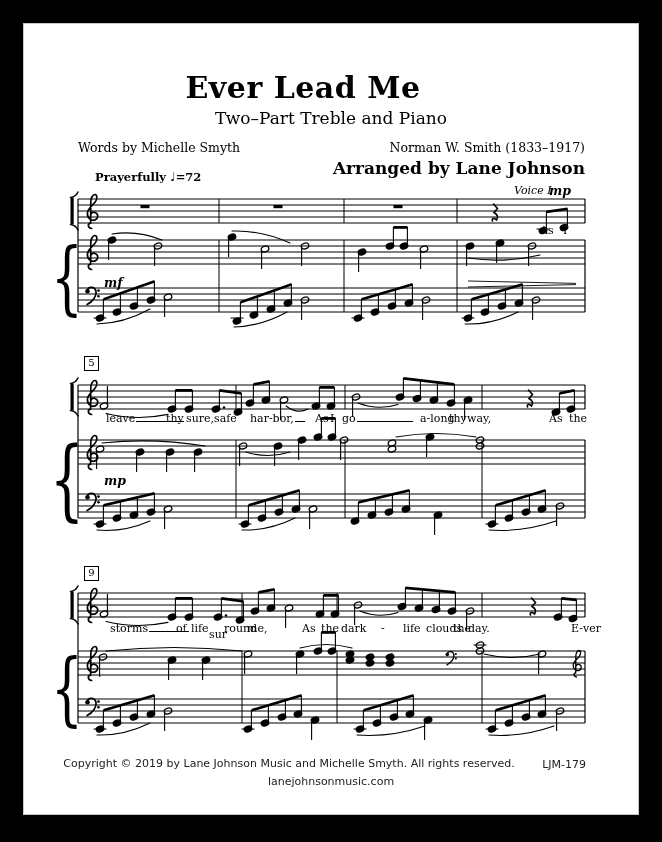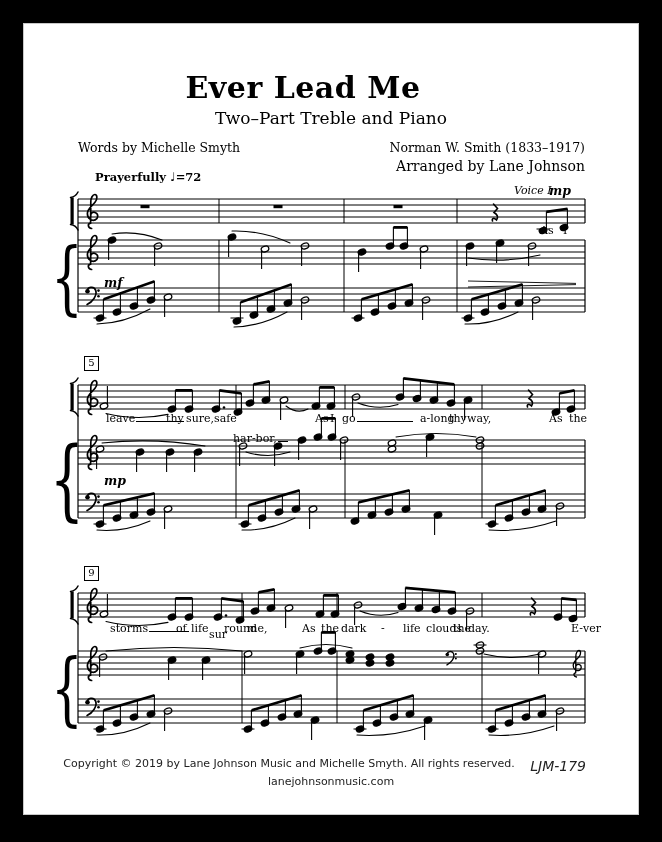--- a/index.html
+++ b/index.html
@@ -6,31 +6,31 @@
   #shot{position:relative;width:662px;height:842px;background:#000;overflow:hidden;
         font-family:"DejaVu Serif",serif;color:#000;}
   #page{position:absolute;left:24px;top:24px;width:614px;height:790px;background:#fff;
         outline:1px solid #c8c8c8;}
   #music{position:absolute;left:0;top:0;width:662px;height:842px;pointer-events:none;}
   .abs{position:absolute;white-space:nowrap;}
   #title{left:0;top:70px;width:606px;text-align:center;font-size:30px;font-weight:bold;letter-spacing:.5px;}
   #subtitle{left:0;top:108px;width:662px;text-align:center;font-size:17px;}
   #lyricist{left:78px;top:140px;font-size:12.5px;}
   #composer{right:77px;top:140px;font-size:12.5px;}
-  #arranger{right:77px;top:158px;font-size:14px;}
+  #arranger{right:77px;top:158px;font-size:17px;font-weight:bold;}
   #tempo{left:95px;top:170px;font-size:11.5px;font-weight:bold;font-family:"DejaVu Serif","DejaVu Sans",serif;}
   .voice-label{font-style:italic;font-size:11px;}
   .dyn{font-family:"DejaVu Serif",serif;font-style:italic;font-weight:bold;font-size:12.5px;}
   .rehearsal{border:1px solid #000;font-size:10px;line-height:12px;width:13px;height:13px;
              text-align:center;background:#fff;}
   .lyr{font-size:11px;}
   .ext{display:inline-block;height:3px;border-bottom:1px solid #000;vertical-align:baseline;margin-left:1px;}
   #footer1{left:24px;top:757px;width:530px;text-align:center;font-family:"DejaVu Sans",sans-serif;font-size:11px;color:#222;}
   #footer2{left:24px;top:775px;width:614px;text-align:center;font-family:"DejaVu Sans",sans-serif;font-size:11px;color:#222;}
-  #catalog{right:76px;top:758px;font-family:"DejaVu Sans",sans-serif;font-size:14px;color:#222;font-style:italic;}
+  #catalog{right:76px;top:758px;font-family:"DejaVu Sans",sans-serif;font-size:11px;color:#222;}
 </style>
 </head>
 <body>
 
 <div id="shot">
   <div id="page"></div>
 
   <svg id="music" width="662" height="842" viewBox="0 0 662 842" xmlns="http://www.w3.org/2000/svg">
       <line x1="78" y1="199" x2="585" y2="199" stroke="#000000" stroke-width="1"></line>
       <line x1="78" y1="205" x2="585" y2="205" stroke="#000000" stroke-width="1"></line>
@@ -502,21 +502,21 @@
       <div class="abs dyn" style="left: 549px; top: 183px;">mp</div>
       <div class="abs dyn" style="left: 104px; top: 275px;">mf</div>
       <div class="abs lyr" style="left: 540px; top: 224px;">As</div>
       <div class="abs lyr" style="left: 563px; top: 224px;">I</div>
       <div class="abs rehearsal" style="left: 84px; top: 356px;">5</div>
       <div class="abs dyn" style="left: 104px; top: 473px;">mp</div>
       <div class="abs lyr" style="left: 106px; top: 412px;">leave<span class="ext" style="width: 48px;"></span></div>
       <div class="abs lyr" style="left: 166px; top: 412px;">thy</div>
       <div class="abs lyr" style="left: 186px; top: 412px;">sure,</div>
       <div class="abs lyr" style="left: 214px; top: 412px;">safe</div>
-      <div class="abs lyr" style="left: 233px; top: 432px;">har-bor,<span class="ext" style="width: 10px;"></span></div>
+      <div class="abs lyr" style="left: 233px; top: 412px; padding-left: 17px;">har-bor,<span class="ext" style="width: 10px;"></span></div>
       <div class="abs lyr" style="left: 315px; top: 412px;">As</div>
       <div class="abs lyr" style="left: 330px; top: 412px;">I</div>
       <div class="abs lyr" style="left: 342px; top: 412px;">go<span class="ext" style="width: 56px;"></span></div>
       <div class="abs lyr" style="left: 420px; top: 412px;">a-long</div>
       <div class="abs lyr" style="left: 449px; top: 412px;">thy</div>
       <div class="abs lyr" style="left: 467px; top: 412px;">way,</div>
       <div class="abs lyr" style="left: 549px; top: 412px;">As</div>
       <div class="abs lyr" style="left: 569px; top: 412px;">the</div>
       <div class="abs rehearsal" style="left: 84px; top: 566px;">9</div>
       <div class="abs lyr" style="left: 110px; top: 622px;">storms<span class="ext" style="width: 40px;"></span></div>

